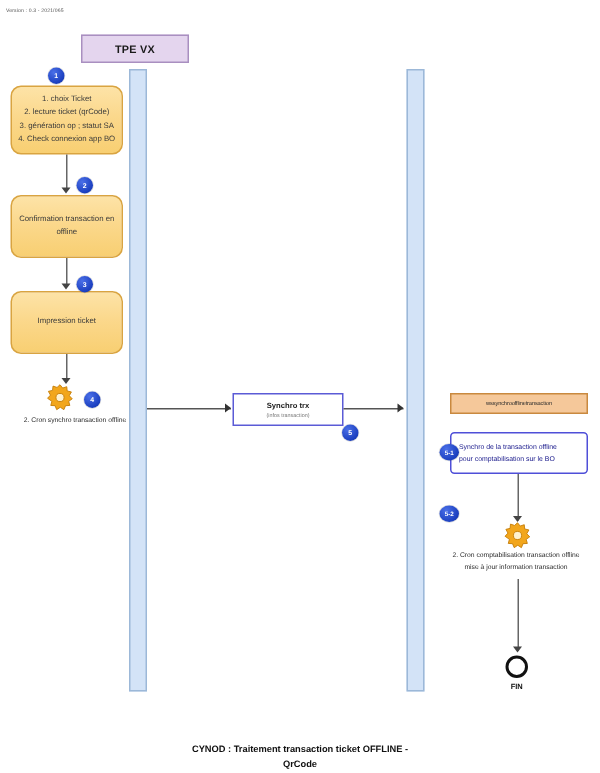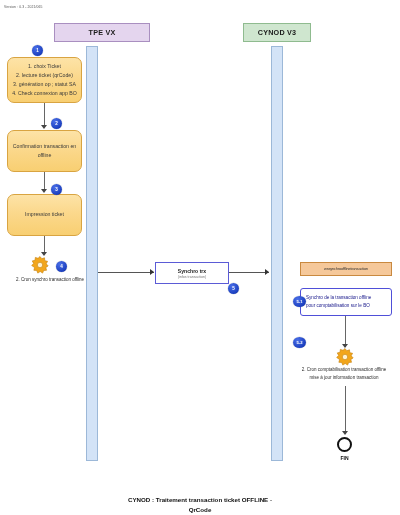--- a/index.html
+++ b/index.html
@@ -35,21 +35,21 @@
     display: flex;
     align-items: center;
     justify-content: center;
     font-size: 7.2px;
     font-weight: bold;
     letter-spacing: .2px;
     color: #1a1a1a;
   }
   .actor-tpe {
     left: 54px; top: 23px;
-    width: 96px; height: 19px;
+    width: 72px; height: 19px;
     background: #e4d5ee;
     border: 1px solid #a98fc0;
   }
   .actor-cynod {
     left: 243px; top: 23px;
     width: 68px; height: 19px;
     background: #cfe6cf;
     border: 1px solid #8fbb8f;
   }
   
@@ -242,23 +242,20 @@
 </head>
 <body>
 
 <div class="canvas">
 
   <div class="version">Version : 0.3 - 2021/065</div>
 
   <div class="actor-box actor-tpe">
     <span>TPE VX</span>
   </div>
-  <div class="actor-box actor-cynod">
-    <span>CYNOD V3</span>
-  </div>
 
   <div class="lifeline lifeline-tpe"></div>
   <div class="lifeline lifeline-cynod"></div>
 
   <div class="pbox pbox-1">
     <span class="multiline">1. choix Ticket
 2. lecture ticket (qrCode)
 3. génération op ; statut SA
 4. Check connexion app BO</span>
   </div>

